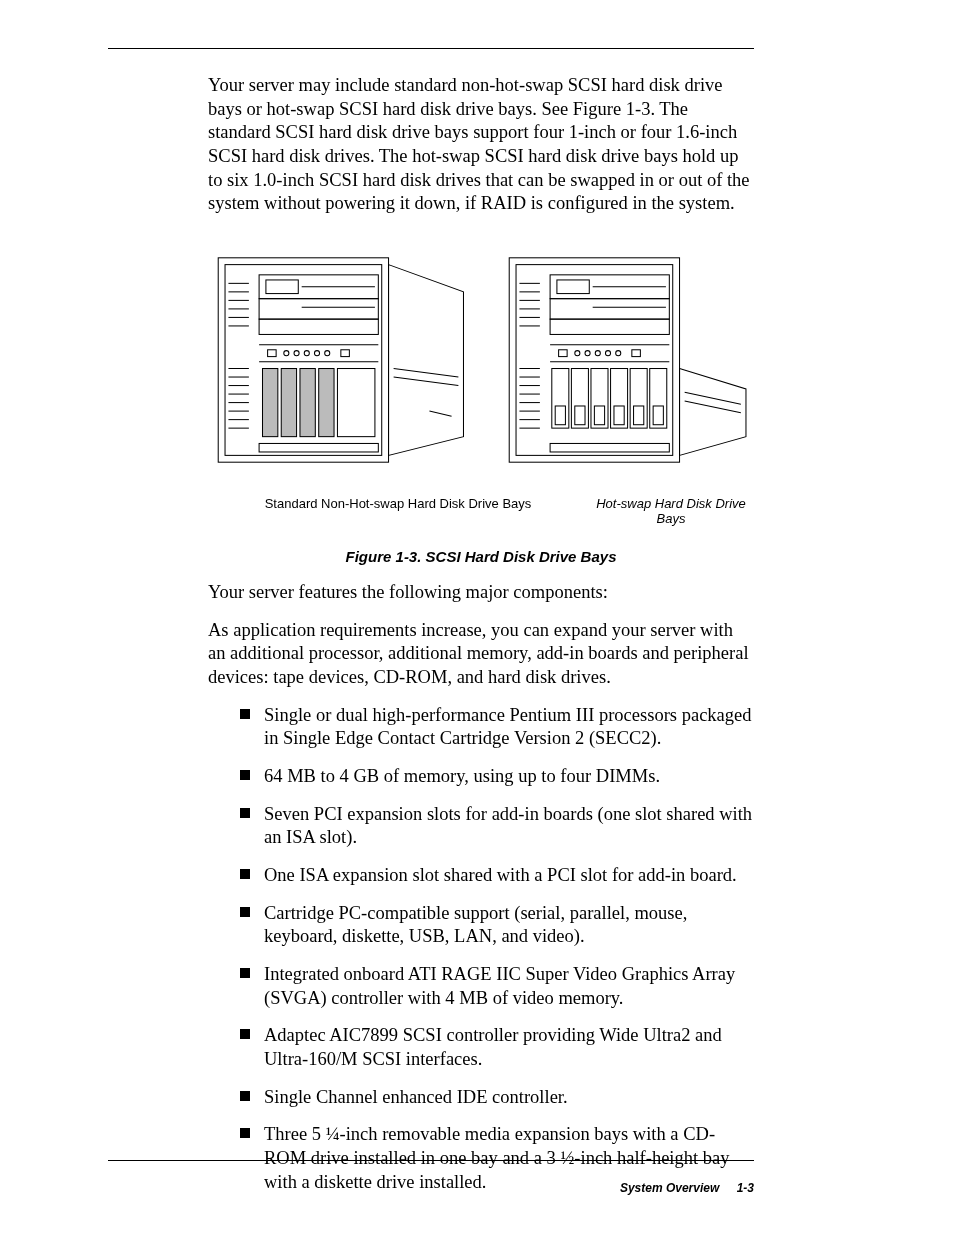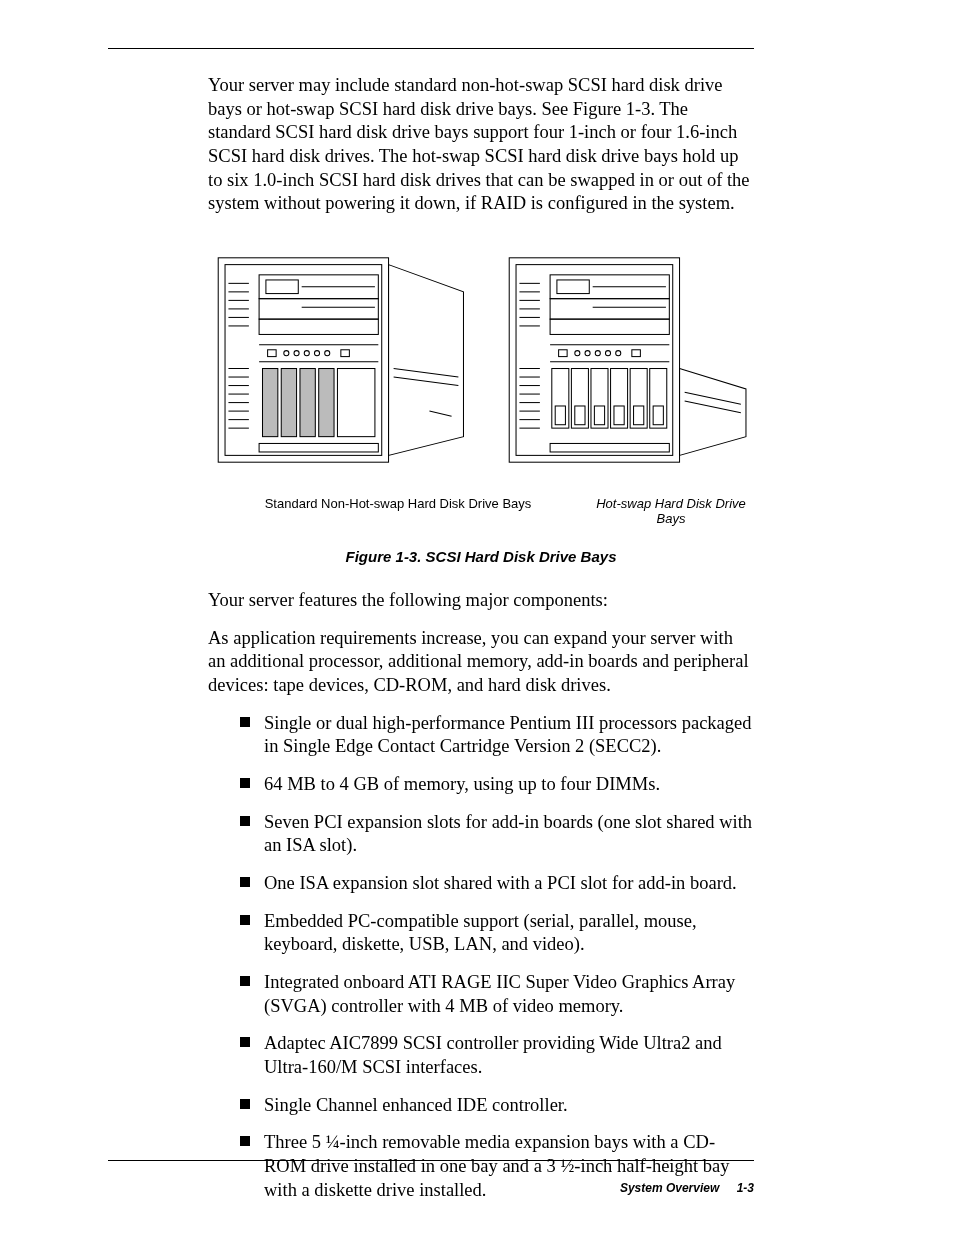--- a/index.html
+++ b/index.html
@@ -63,21 +63,21 @@
     font-size: 13px;
   }
   .figlabels .lab-a { width: 320px; text-align: center; padding-left: 30px;}
   .figlabels .lab-b { flex: 1; text-align: center; padding-left: 30px; font-style: italic;}
   .figcaption {
     text-align: center;
     font-family: Arial, Helvetica, sans-serif;
     font-weight: bold;
     font-style: italic;
     font-size: 15px;
-    margin: 22px 0 24px 0;
+    margin: 22px 0 16px 0;
   }
   ul.components {
     list-style: none;
     padding: 0;
     margin: 6px 0 0 0;
   }
   ul.components li {
     position: relative;
     padding-left: 24px;
     margin: 0 0 14px 0;
@@ -245,21 +245,21 @@
 
     <div class="indent">
       <p class="body">Your server features the following major components:</p>
       <p class="body">As application requirements increase, you can expand your server with an additional processor, additional memory, add-in boards and peripheral devices: tape devices, CD-ROM, and hard disk drives.</p>
 
       <ul class="components" style="margin-left:32px;">
         <li>Single or dual high-performance Pentium III processors packaged in Single Edge Contact Cartridge Version 2 (SECC2).</li>
         <li>64 MB to 4 GB of memory, using up to four DIMMs.</li>
         <li>Seven PCI expansion slots for add-in boards (one slot shared with an ISA slot).</li>
         <li>One ISA expansion slot shared with a PCI slot for add-in board.</li>
-        <li>Embedded PC-compatible support (serial, parallel, mouse, keyboard, diskette, USB, LAN, and video).</li>
+        <li>Cartridge PC-compatible support (serial, parallel, mouse, keyboard, diskette, USB, LAN, and video).</li>
         <li>Integrated onboard ATI RAGE IIC Super Video Graphics Array (SVGA) controller with 4 MB of video memory.</li>
         <li>Adaptec AIC7899 SCSI controller providing Wide Ultra2 and Ultra-160/M SCSI interfaces.</li>
         <li>Single Channel enhanced IDE controller.</li>
         <li>Three 5 ¼-inch removable media expansion bays with a CD-ROM drive installed in one bay and a 3 ½-inch half-height bay with a diskette drive installed.</li>
       </ul>
     </div>
   </div>
 
   <div class="footer">
     <span class="sect">System Overview</span>

